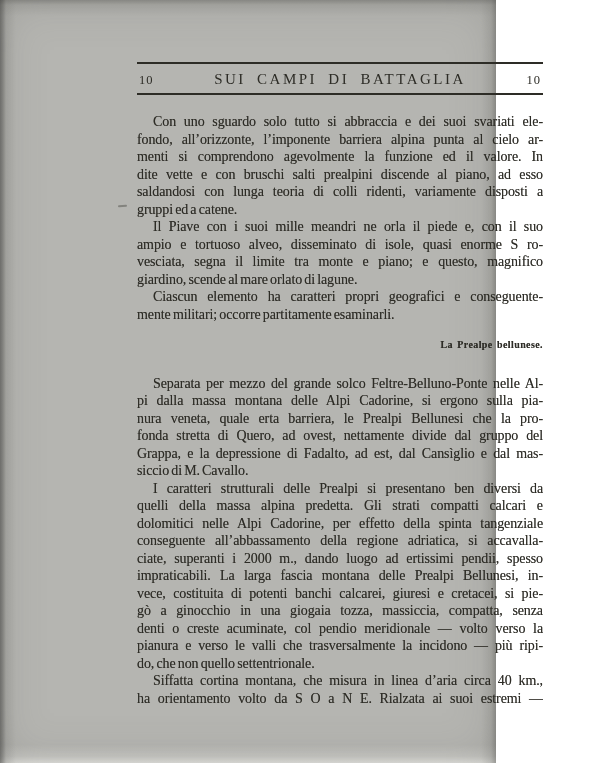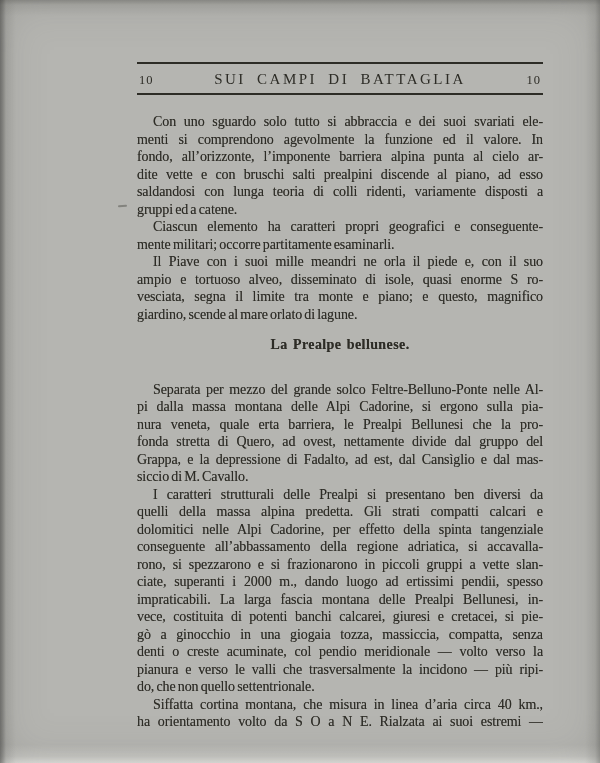--- a/index.html
+++ b/index.html
@@ -8,21 +8,21 @@
   }
   * { margin: 0; padding: 0; box-sizing: border-box; }
   html, body { width: 600px; height: 763px; }
   body {
     background: #ffffff;
     font-family: "Liberation Serif", "DejaVu Serif", serif;
     overflow: hidden;
   }
   .scan {
     position: relative;
-    width: 600px;
+    width: 496px;
     height: 763px;
     color: var(--ink);
     background:
       linear-gradient(90deg, rgba(55,55,53,0.55) 0px, rgba(55,55,53,0.35) 3px, rgba(120,120,116,0.22) 6px, rgba(120,120,116,0) 16px),
       linear-gradient(270deg, rgba(75,75,72,0.38) 0px, rgba(110,110,106,0.18) 5px, rgba(110,110,106,0) 15px),
       linear-gradient(180deg, rgba(92,92,88,0.45) 0px, rgba(120,120,116,0.20) 5px, rgba(120,120,116,0) 16px),
       linear-gradient(0deg, rgba(236,236,232,0.85) 0px, rgba(220,220,216,0.45) 7px, rgba(220,220,216,0) 18px),
       var(--paper);
     box-shadow: inset 0 0 45px rgba(95,95,90,0.25);
   }
@@ -66,25 +66,25 @@
     text-align: justify;
     text-align-last: justify;
     overflow: hidden;
     white-space: nowrap;
   }
   .line { white-space: normal; }
   .line.para-end { text-align-last: left; }
   .line.indent { text-indent: 16px; }
   .section-heading {
     font-weight: bold;
-    font-size: 14px;
+    font-size: 10px;
     letter-spacing: 0.4px;
     word-spacing: 1.5px;
-    margin: 13px 0 27px 0;
-    text-align: center;
+    margin: 13px 0 21px 0;
+    text-align: right;
     text-shadow: 0 0 0.5px rgba(45,44,38,0.6);
   }
   .margin-mark {
     position: absolute;
     left: 118px;
     top: 205px;
     width: 9px;
     height: 2px;
     background: rgba(62,62,56,0.42);
     transform: rotate(-4deg);
@@ -98,51 +98,50 @@
   <div class="margin-mark"></div>
   <div class="content">
     <div class="running-header">
       <span class="page-num">10</span>
       <span class="running-title">SUI CAMPI DI BATTAGLIA</span>
       <span class="page-num">10</span>
     </div>
     <div class="page-body" id="text-body">
         <div class="paragraph">
           <div class="line indent">Con uno sguardo solo tutto si abbraccia e dei suoi svariati ele-</div>
+          <div class="line">fondo, all’orizzonte, l’imponente barriera alpina punta al cielo ar-</div>
           <div class="line">menti si comprendono agevolmente la funzione ed il valore. In</div>
-          <div class="line">fondo, all’orizzonte, l’imponente barriera alpina punta al cielo ar-</div>
           <div class="line">dite vette e con bruschi salti prealpini discende al piano, ad esso</div>
           <div class="line">saldandosi con lunga teoria di colli ridenti, variamente disposti a</div>
           <div class="line para-end">gruppi ed a catene.</div>
-        </div>
-        <div class="paragraph">
-          <div class="line indent">Ciascun elemento ha caratteri propri geografici e conseguente-</div>
-          <div class="line para-end">mente militari; occorre partitamente esaminarli.</div>
         </div>
         <div class="paragraph">
           <div class="line indent">Il Piave con i suoi mille meandri ne orla il piede e, con il suo</div>
           <div class="line">ampio e tortuoso alveo, disseminato di isole, quasi enorme S ro-</div>
           <div class="line">vesciata, segna il limite tra monte e piano; e questo, magnifico</div>
           <div class="line para-end">giardino, scende al mare orlato di lagune.</div>
+        </div>
+        <div class="paragraph">
+          <div class="line indent">Ciascun elemento ha caratteri propri geografici e conseguente-</div>
+          <div class="line para-end">mente militari; occorre partitamente esaminarli.</div>
         </div>
         <div class="section-heading">La Prealpe bellunese.</div>
         <div class="paragraph">
           <div class="line indent">Separata per mezzo del grande solco Feltre-Belluno-Ponte nelle Al-</div>
           <div class="line">pi dalla massa montana delle Alpi Cadorine, si ergono sulla pia-</div>
           <div class="line">nura veneta, quale erta barriera, le Prealpi Bellunesi che la pro-</div>
           <div class="line">fonda stretta di Quero, ad ovest, nettamente divide dal gruppo del</div>
           <div class="line">Grappa, e la depressione di Fadalto, ad est, dal Cansìglio e dal mas-</div>
           <div class="line para-end">siccio di M. Cavallo.</div>
         </div>
         <div class="paragraph">
           <div class="line indent">I caratteri strutturali delle Prealpi si presentano ben diversi da</div>
           <div class="line">quelli della massa alpina predetta. Gli strati compatti calcari e</div>
           <div class="line">dolomitici nelle Alpi Cadorine, per effetto della spinta tangenziale</div>
           <div class="line">conseguente all’abbassamento della regione adriatica, si accavalla-</div>
-          <div class="line">rono, si spezzarono e si frazionarono in piccoli gruppi a vette slan-</div>
           <div class="line">ciate, superanti i 2000 m., dando luogo ad ertissimi pendii, spesso</div>
           <div class="line">impraticabili. La larga fascia montana delle Prealpi Bellunesi, in-</div>
           <div class="line">vece, costituita di potenti banchi calcarei, giuresi e cretacei, si pie-</div>
           <div class="line">gò a ginocchio in una giogaia tozza, massiccia, compatta, senza</div>
           <div class="line">denti o creste acuminate, col pendio meridionale — volto verso la</div>
           <div class="line">pianura e verso le valli che trasversalmente la incidono — più ripi-</div>
           <div class="line para-end">do, che non quello settentrionale.</div>
         </div>
         <div class="paragraph">
           <div class="line indent">Siffatta cortina montana, che misura in linea d’aria circa 40 km.,</div>

